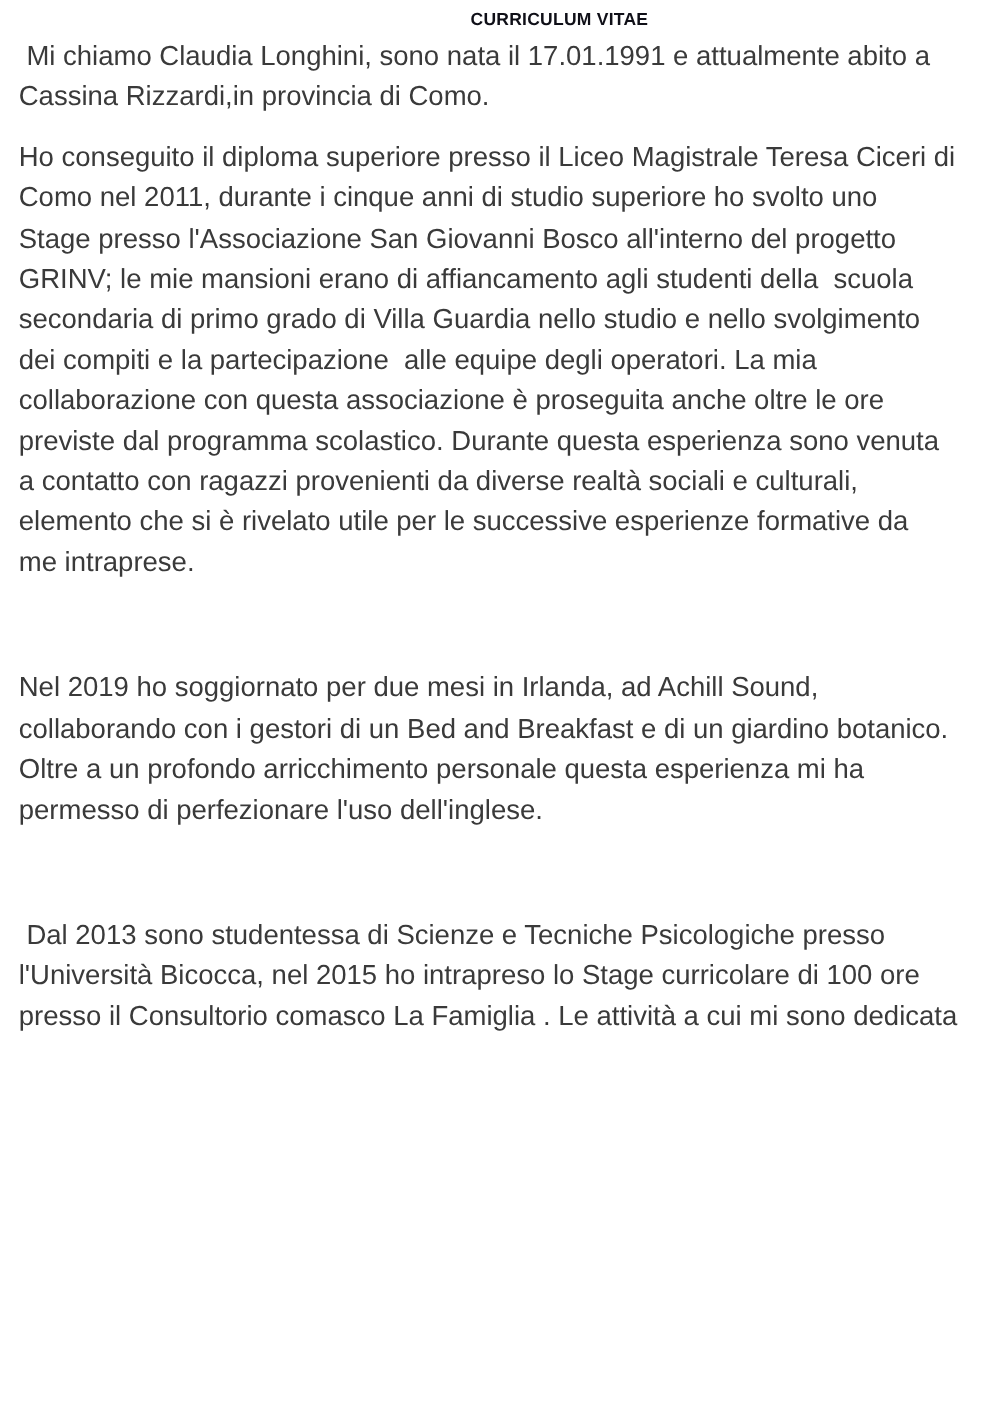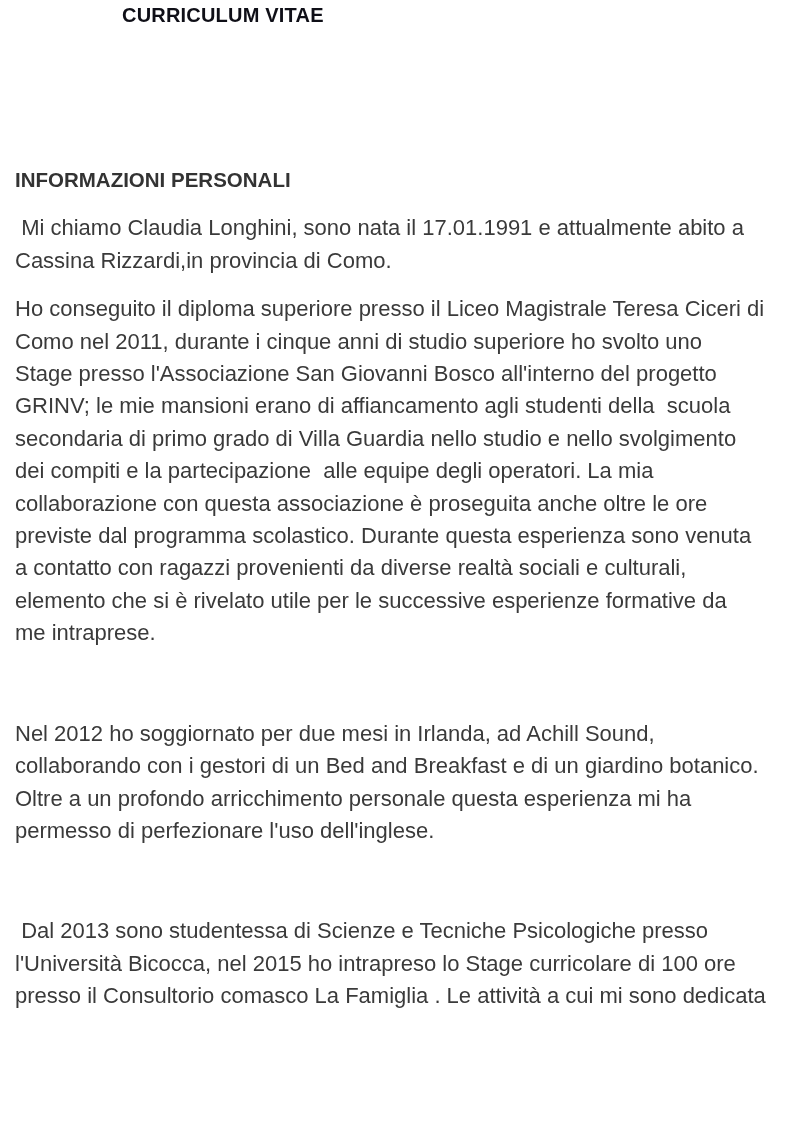--- a/index.html
+++ b/index.html
@@ -14,24 +14,25 @@
     font-family: "Liberation Sans", sans-serif;
   }
   .page {
     width: 773px;
     height: 1142px;
     padding-left: 15px;
     box-sizing: border-box;
   }
   .doc-title {
     font-weight: bold;
-    font-size: 20px;
+    font-size: 14px;
     line-height: 28px;
     padding-top: 1px;
     padding-left: 107px;
+    text-align: center;
     color: #0f0f17;
     letter-spacing: 0.2px;
   }
   .section-heading {
     font-weight: bold;
     font-size: 20.5px;
     line-height: 32.4px;
     color: #333333;
     margin: 0 0 16px 0;
   }
@@ -49,41 +50,40 @@
     height: 52px;
   }
 </style>
 </head>
 <body>
 
 <div class="page">
 
   <div class="doc-title">CURRICULUM VITAE</div>
 
-  <div class="section-heading first">INFORMAZIONI PERSONALI</div>
 
   <p class="para"> Mi chiamo Claudia Longhini, sono nata il 17.01.1991 e attualmente abito a
 Cassina Rizzardi,in provincia di Como.</p>
 
 
   <p class="para">Ho conseguito il diploma superiore presso il Liceo Magistrale Teresa Ciceri di
 Como nel 2011, durante i cinque anni di studio superiore ho svolto uno
 Stage presso l'Associazione San Giovanni Bosco all'interno del progetto
 GRINV; le mie mansioni erano di affiancamento agli studenti della  scuola
 secondaria di primo grado di Villa Guardia nello studio e nello svolgimento
 dei compiti e la partecipazione  alle equipe degli operatori. La mia
 collaborazione con questa associazione è proseguita anche oltre le ore
 previste dal programma scolastico. Durante questa esperienza sono venuta
 a contatto con ragazzi provenienti da diverse realtà sociali e culturali,
 elemento che si è rivelato utile per le successive esperienze formative da
 me intraprese.</p>
 
   <div class="blank-line"></div>
 
-  <p class="para">Nel 2012 ho soggiornato per due mesi in Irlanda, ad Achill Sound,
+  <p class="para">Nel 2019 ho soggiornato per due mesi in Irlanda, ad Achill Sound,
 collaborando con i gestori di un Bed and Breakfast e di un giardino botanico.
 Oltre a un profondo arricchimento personale questa esperienza mi ha
 permesso di perfezionare l'uso dell'inglese.</p>
 
 
   <div class="blank-line"></div>
 
   <p class="para"> Dal 2013 sono studentessa di Scienze e Tecniche Psicologiche presso
 l'Università Bicocca, nel 2015 ho intrapreso lo Stage curricolare di 100 ore
 presso il Consultorio comasco La Famiglia . Le attività a cui mi sono dedicata</p>

